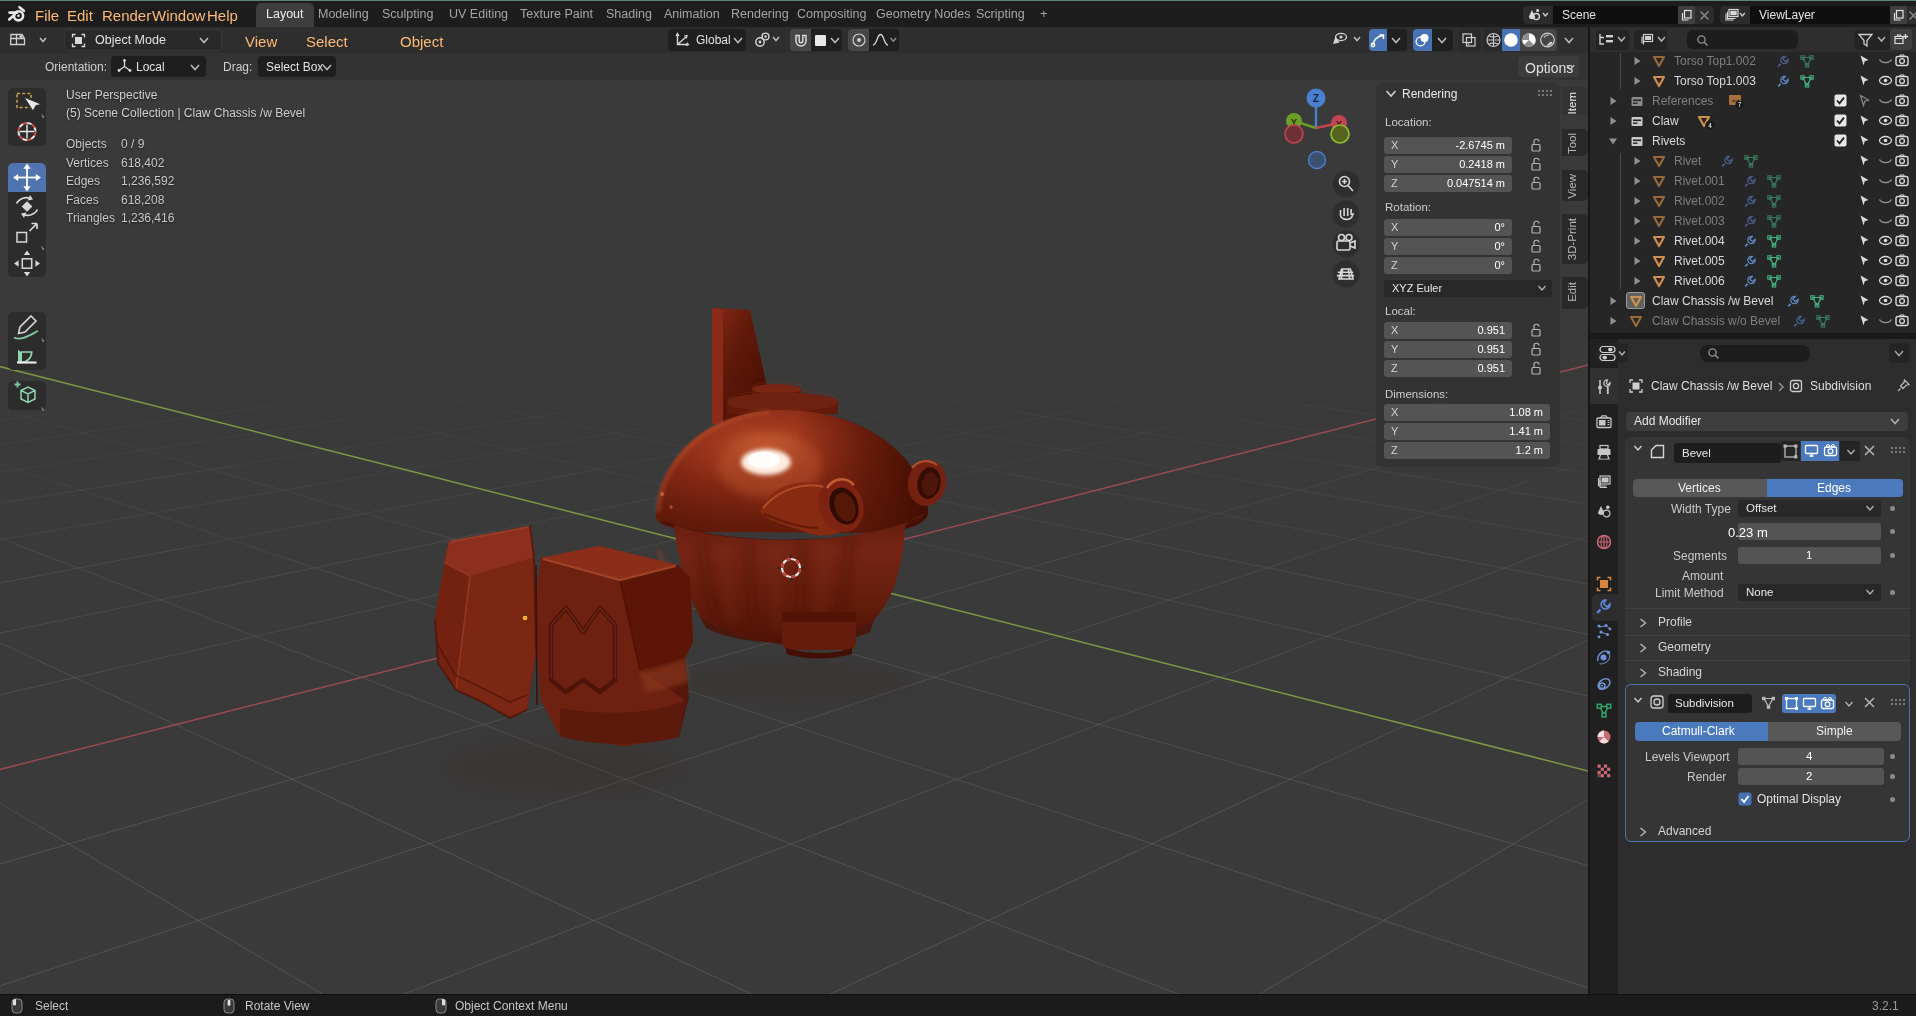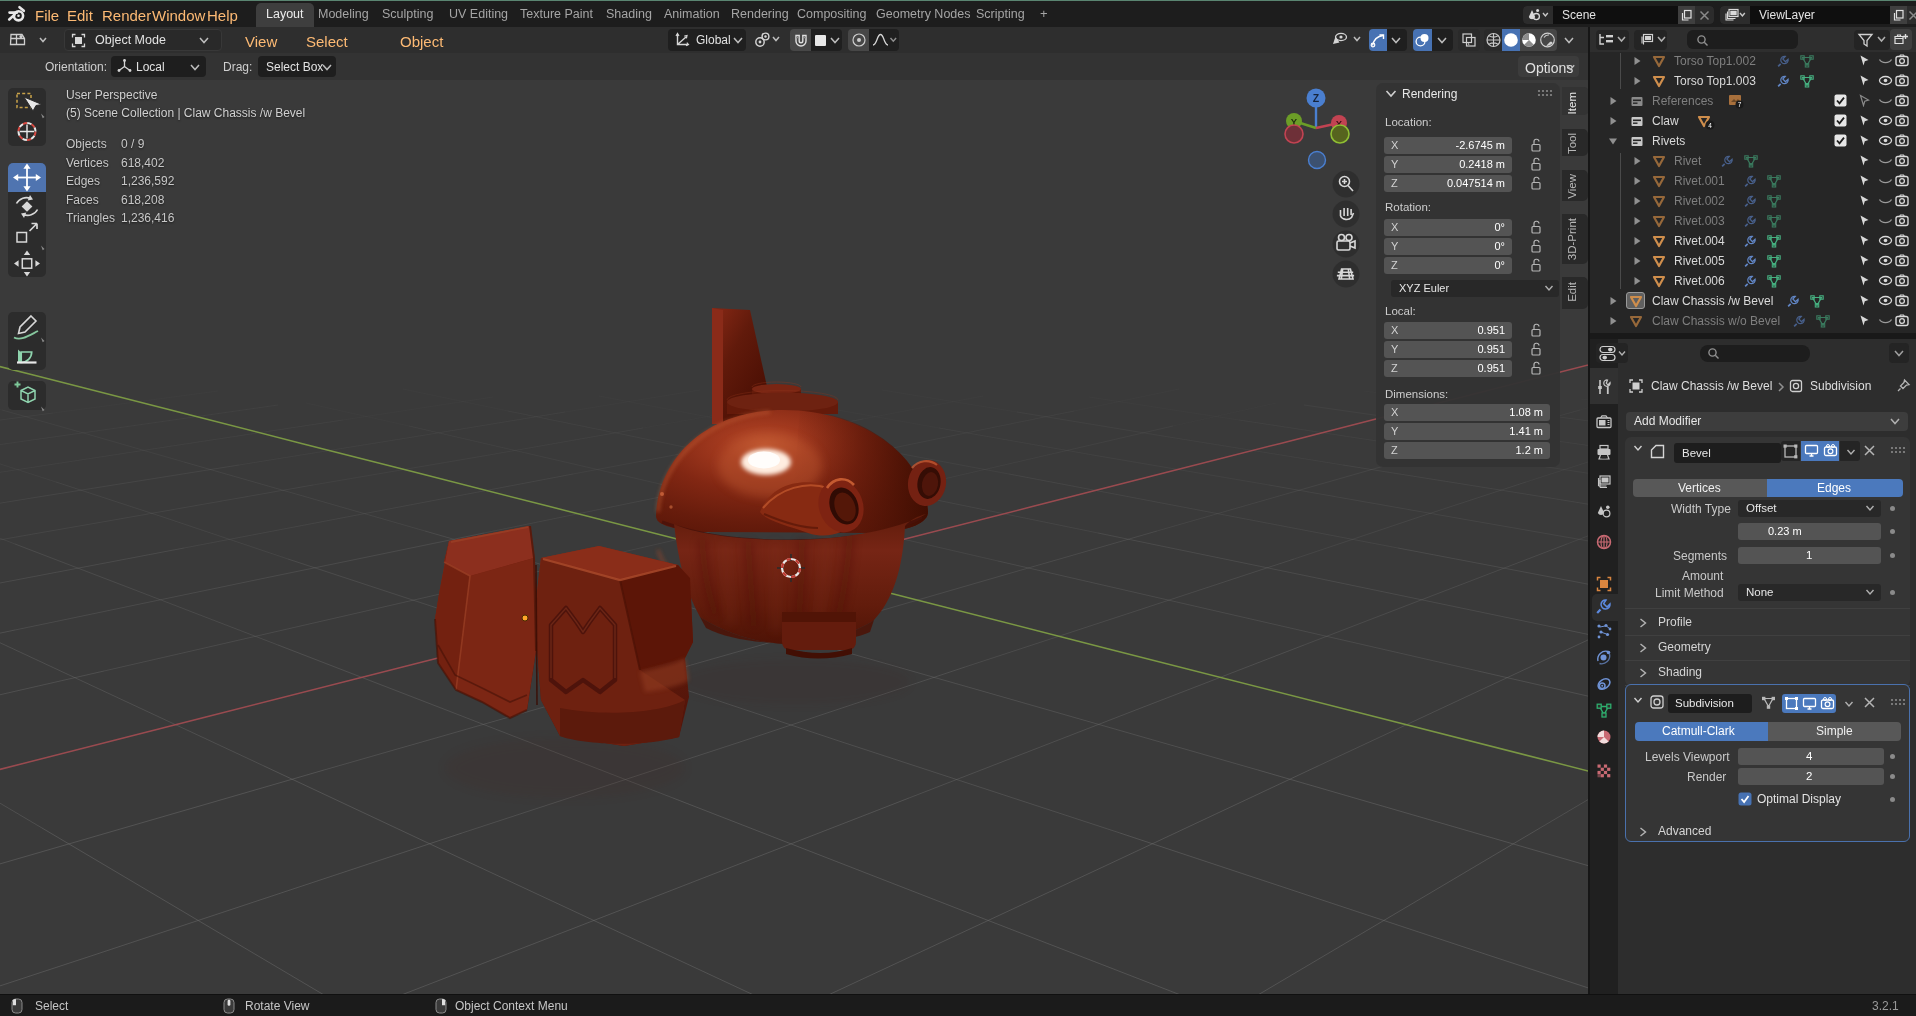--- a/index.html
+++ b/index.html
@@ -494,21 +494,21 @@
       <span class="val">0°</span>
     </div>
 <div class="fld" style="left:1384px;top:238px;width:128px;height:17px;">
       <span class="lab">Y</span>
       <span class="val">0°</span>
     </div>
 <div class="fld" style="left:1384px;top:257px;width:128px;height:17px;">
       <span class="lab">Z</span>
       <span class="val">0°</span>
     </div>
-<div class="drop" style="left:1384px;top:280px;width:168px;height:17px;margin-left:7px;">
+<div class="drop" style="left:1384px;top:280px;width:168px;height:17px;">
       <span style="position:absolute;left:8px;top:2px;color:#e6e6e6;font-size:11px;">XYZ Euler</span>
 <svg style="position:absolute;right:4px;top:4px;" width="12" height="9" viewBox="0 0 12 9">
         <path d="M2.5 2 l3.5 4 l3.5 -4" stroke="#b0b0b0" stroke-width="1.4" fill="none"></path>
       </svg>
     </div>
 <div class="tx" style="left:1385px;top:305px;color:#cdcdcd;font-size:11.5px;">Local:</div>
 <div class="fld" style="left:1384px;top:322px;width:128px;height:17px;">
       <span class="lab">X</span>
       <span class="val">0.951</span>
     </div>
@@ -1183,21 +1183,21 @@
 <div class="tx" style="left:1817px;top:481px;color:#fff;font-size:12px;">Edges</div>
 <div class="tx" style="left:1671px;top:502px;color:#c9c9c9;font-size:12px;">Width Type</div>
 <div class="drop" style="left:1738px;top:500px;width:143px;height:17px;background:#282828;"></div>
 <div class="tx" style="left:1746px;top:502px;color:#e6e6e6;font-size:11.5px;">Offset</div>
 <svg class="abs" style="left:1864px;top:504px;" width="12" height="9" viewBox="0 0 12 9">
       <path d="M2.5 2 l3.5 4 l3.5 -4" stroke="#b0b0b0" stroke-width="1.4" fill="none"></path>
     </svg>
 <div class="abs" style="left:1890px;top:506px;width:5px;height:5px;border-radius:3px;background:#8a8a8a;"></div>
 <div class="tx" style="left:1682px;top:525px;color:#c9c9c9;font-size:12px;margin-top:44px;">Amount</div>
 <div class="fld" style="left:1738px;top:523px;width:143px;height:17px;"></div>
-<div class="tx" style="left:1768px;top:525px;color:#fff;font-size:11px;">0.23 m</div>
+<div class="tx" style="left:1728px;top:525px;color:#fff;font-size:13px;">0.23 m</div>
 <div class="abs" style="left:1890px;top:529px;width:5px;height:5px;border-radius:3px;background:#8a8a8a;"></div>
 <div class="tx" style="left:1673px;top:549px;color:#c9c9c9;font-size:12px;">Segments</div>
 <div class="fld" style="left:1738px;top:547px;width:143px;height:17px;"></div>
 <div class="tx" style="left:1806px;top:549px;color:#fff;font-size:11.5px;">1</div>
 <div class="abs" style="left:1890px;top:553px;width:5px;height:5px;border-radius:3px;background:#8a8a8a;"></div>
 <div class="tx" style="left:1655px;top:586px;color:#c9c9c9;font-size:12px;">Limit Method</div>
 <div class="drop" style="left:1738px;top:584px;width:143px;height:17px;background:#282828;"></div>
 <div class="tx" style="left:1746px;top:586px;color:#e6e6e6;font-size:11.5px;">None</div>
 <svg class="abs" style="left:1864px;top:588px;" width="12" height="9" viewBox="0 0 12 9">
       <path d="M2.5 2 l3.5 4 l3.5 -4" stroke="#b0b0b0" stroke-width="1.4" fill="none"></path>

